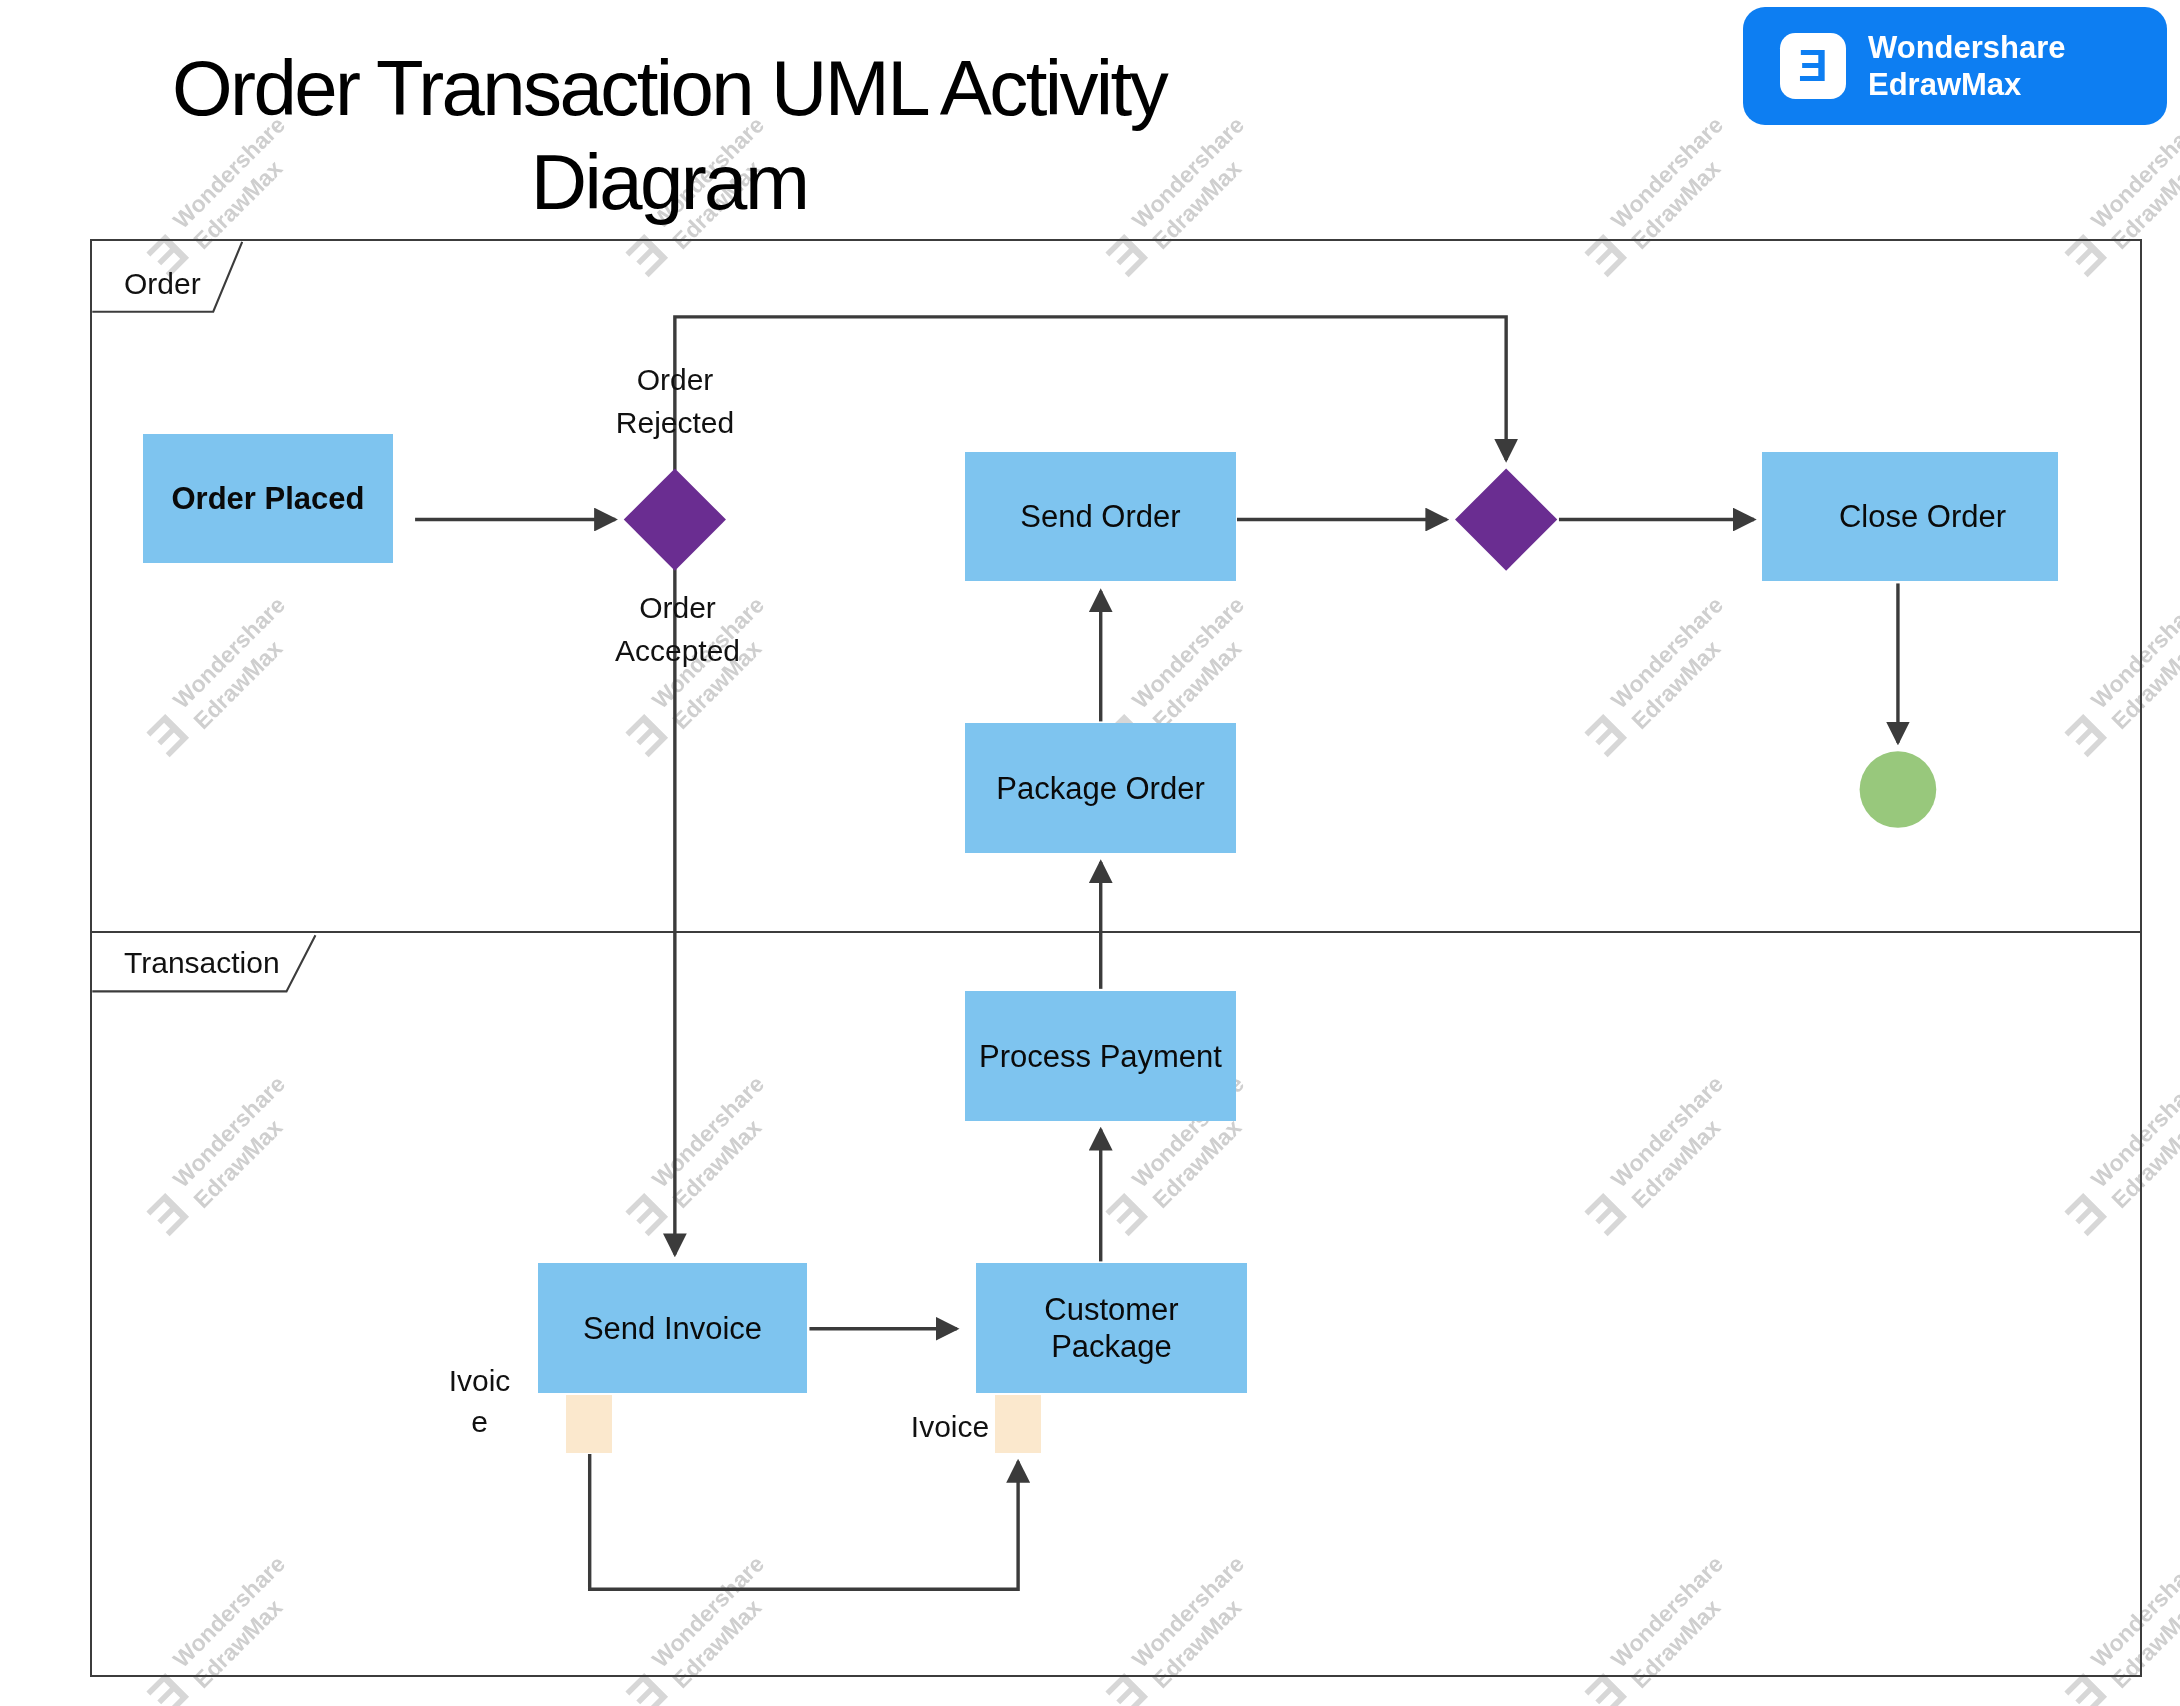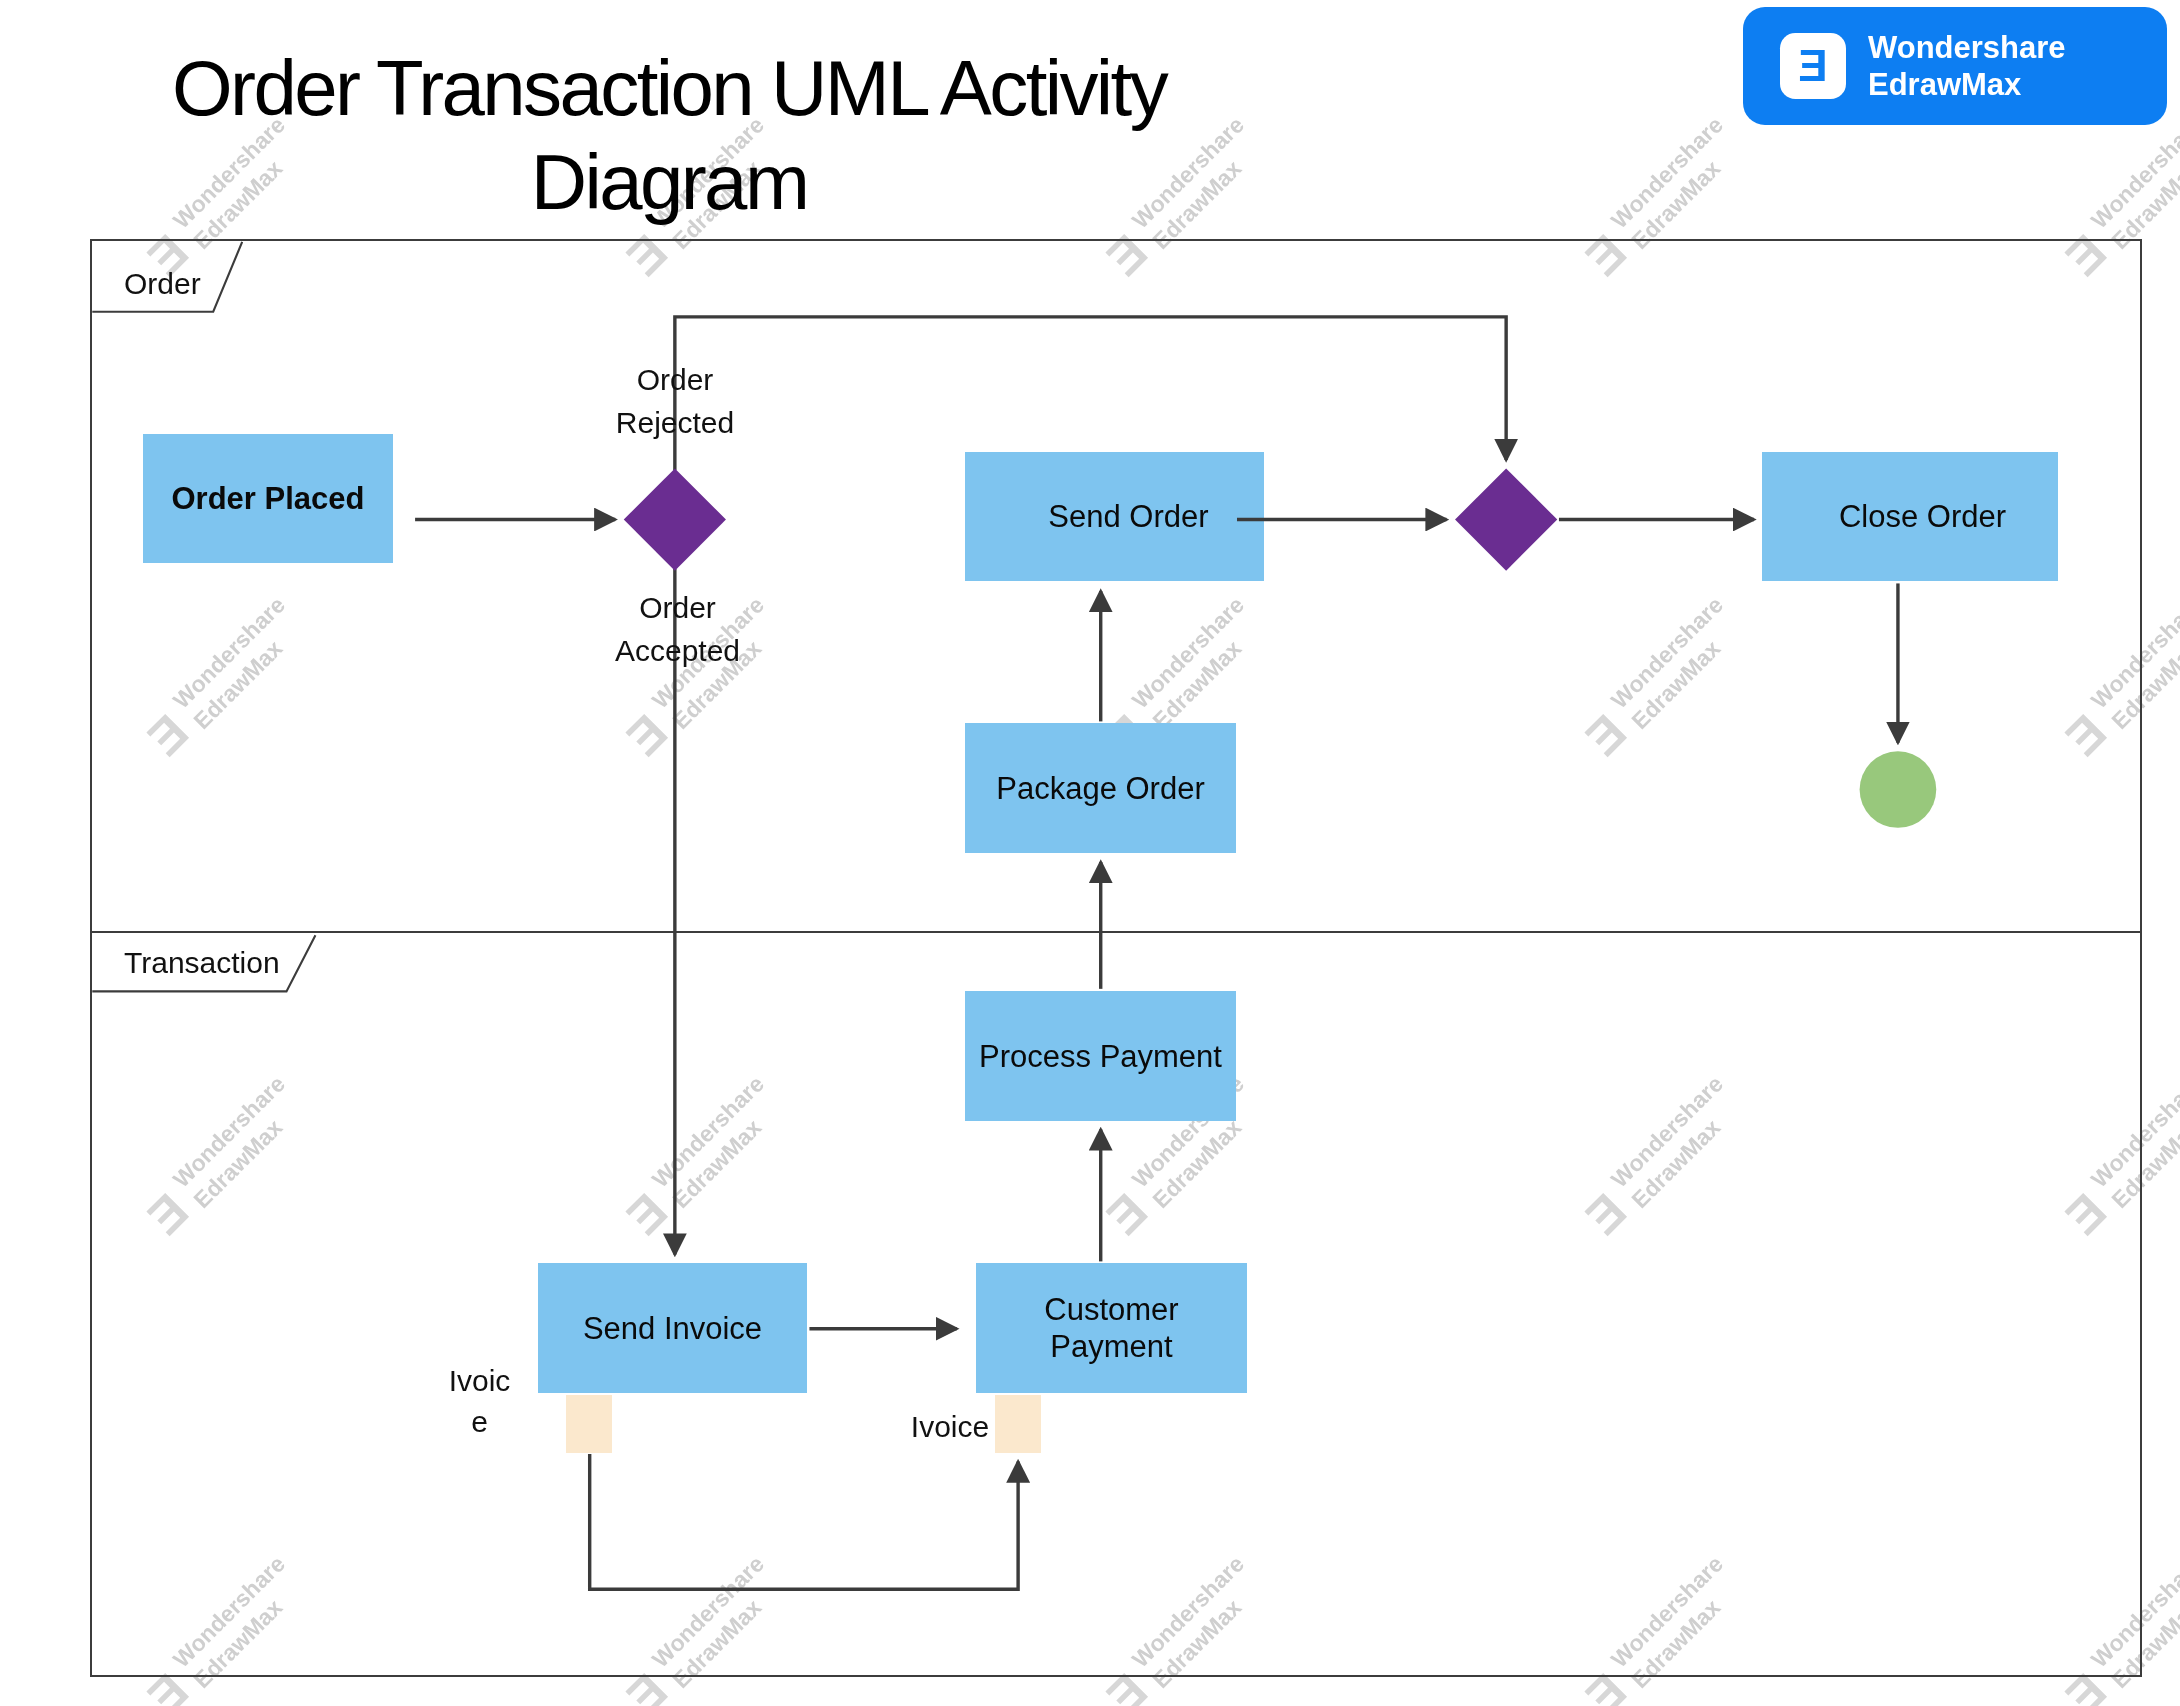--- a/index.html
+++ b/index.html
@@ -47,21 +47,21 @@
   }
   .lane-label.order{left:124px;top:267px;}
   .lane-label.transaction{left:124px;top:946px;}
   
   .activity{
     position:absolute;z-index:2;background:var(--activity-fill);
     display:flex;align-items:center;justify-content:center;flex-direction:column;
     font-size:31px;color:#0a0a0a;text-align:center;line-height:37px;
   }
   .n-order-placed   {left:143px; top:434px; width:250px;height:129px;font-weight:bold;}
-  .n-send-order     {left:965px;top:452px; width:271px;height:129px;padding-left:28px;}
+  .n-send-order     {left:965px;top:452px; width:271px;height:129px;}
   .n-close-order    {left:1762px;top:452px; width:271px;height:129px;padding-left:25px;}
   .n-package-order  {left:965px;top:723px; width:271px;height:130px;}
   .n-process-payment{left:965px;top:991px;width:271px;height:130px;}
   .n-send-invoice   {left:538px; top:1263px;width:269px;height:130px;}
   .n-customer-payment{left:965px;top:1263px;width:271px;height:130px;margin-left:11px;}
   
   .object-node{
     position:absolute;z-index:2;background:var(--object-fill);
     width:46px;height:58px;
   }
@@ -199,21 +199,21 @@
   <span>Package Order</span>
 </div>
 <div class="activity n-process-payment">
   <span>Process Payment</span>
 </div>
 <div class="activity n-send-invoice">
   <span>Send Invoice</span>
 </div>
 <div class="activity n-customer-payment">
   <span>Customer</span>
-  <span>Payment</span>
+  <span>Package</span>
 </div>
 
 <div class="object-node o-invoice-1"></div>
 <div class="object-node o-invoice-2"></div>
 
 <svg class="edge-svg" width="2181" height="1706" viewBox="0 0 2560 2003">
   <defs>
     <marker id="arrow" markerWidth="7" markerHeight="7" refX="6.2" refY="3.5" orient="auto">
       <path d="M0,0 L7,3.5 L0,7 Z" style="fill:var(--connector)"></path>
     </marker>

